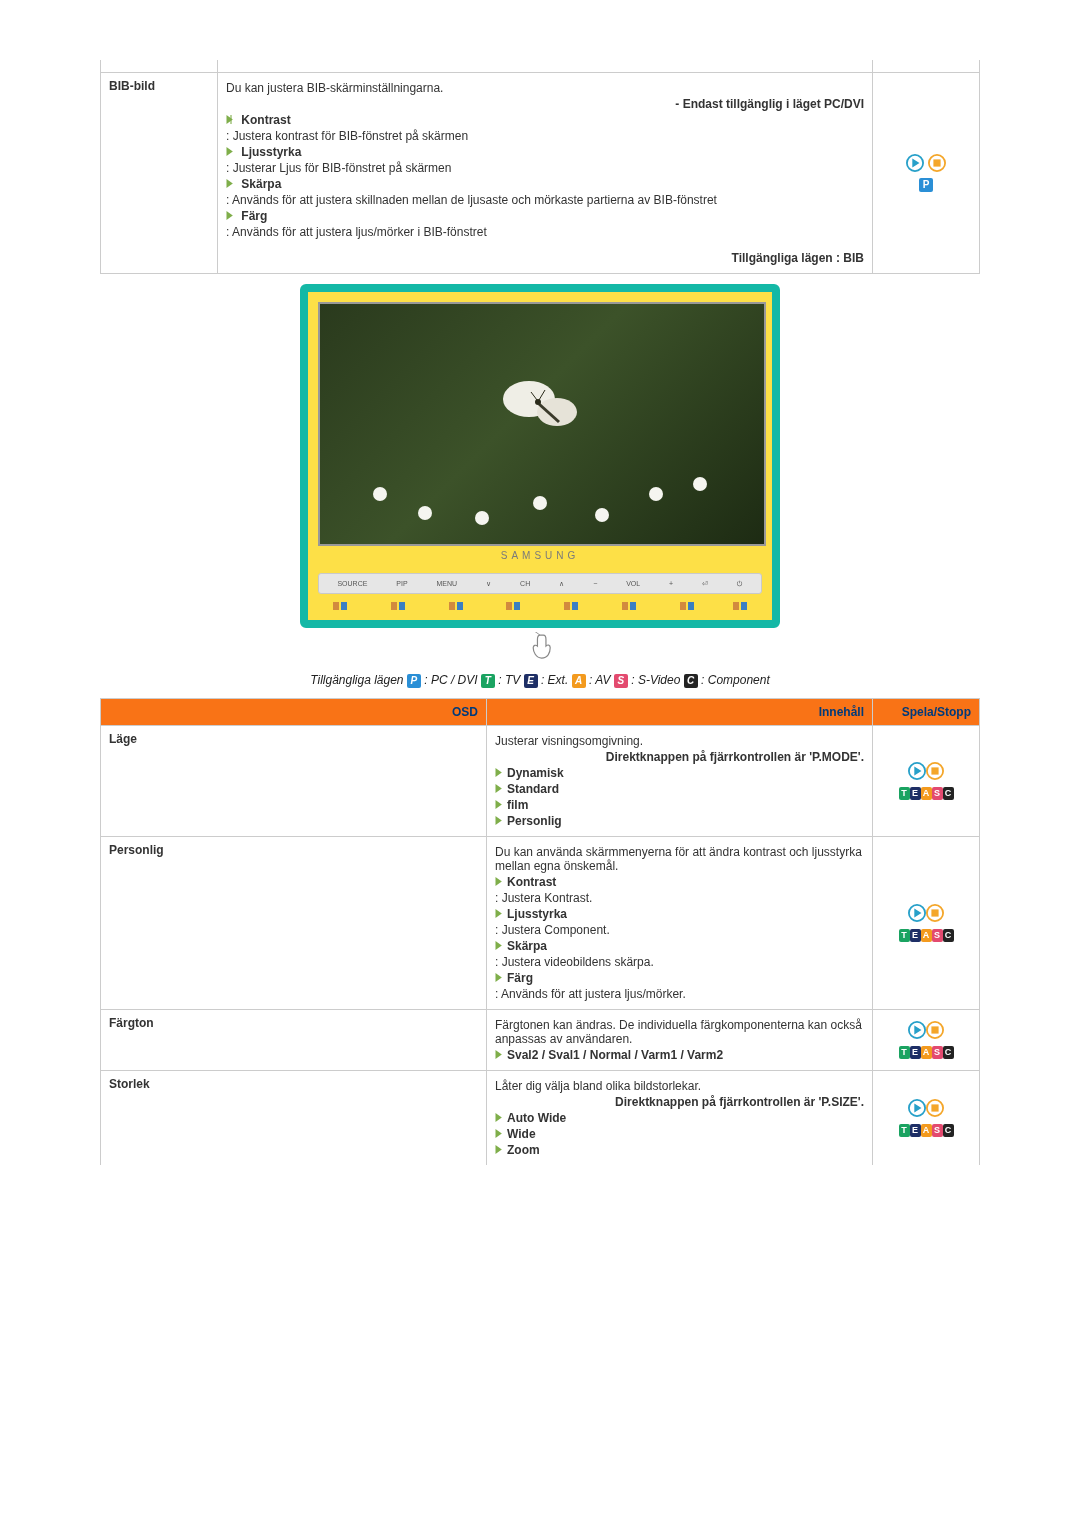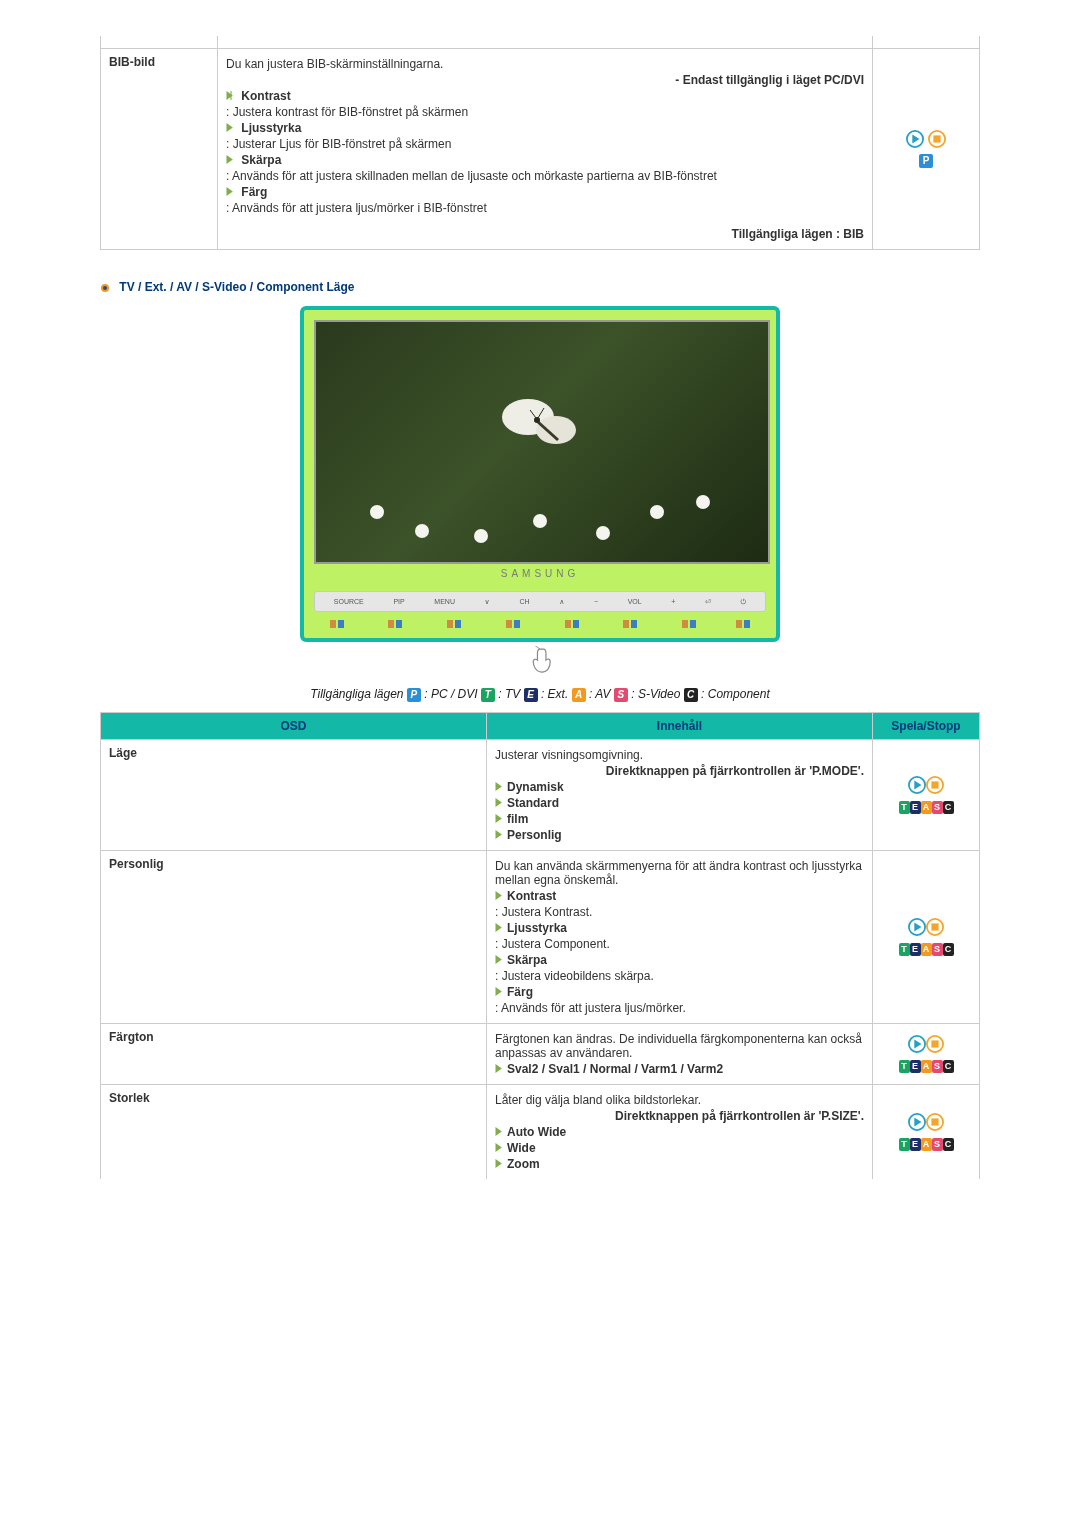--- a/index.html
+++ b/index.html
@@ -5,21 +5,21 @@
   body {
     font-family: Arial, Verdana, sans-serif;
     font-size: 12px;
     color: #333;
     margin: 0;
     padding: 0;
     background: #fff;
   }
   .page {
     width: 1080px;
-    padding: 36px 100px 40px 100px;
+    padding: 60px 100px 40px 100px;
     box-sizing: border-box;
   }
   table.doc-table {
     width: 100%;
     border-collapse: collapse;
     table-layout: fixed;
   }
   table.doc-table td, table.doc-table th {
     border: 1px solid #ccc;
     padding: 6px 8px;
@@ -48,36 +48,36 @@
     display: inline-block;
     margin-right: 6px;
     vertical-align: middle;
   }
   
   svg.circle-bullet { width: 10px; height: 10px; }
   svg.arrow-bullet { width: 10px; height: 9px; display:inline-block; vertical-align: baseline; margin-right:2px;}
   .bold-text { font-weight: bold; text-align: right; }
   .indented { margin-left: 18px; }
   .header-row th {
-    background: #14b8a6;
+    background: #f97316;
     font-weight: bold;
     color: #003a7a;
-    text-align: center;
+    text-align: right;
   }
   
   .monitor-wrap {
     text-align: center;
     margin: 10px auto 8px auto;
   }
   .monitor {
     display: inline-block;
     width: 480px;
-    border: 4px solid #14b8a6;
+    border: 8px solid #14b8a6;
     border-radius: 6px;
-    background: #bef264;
+    background: #fde047;
     padding: 10px 10px 6px 10px;
     box-sizing: border-box;
     position: relative;
   }
   .monitor-screen {
     width: 100%;
     height: 240px;
     background: linear-gradient(135deg,#2a3a1d 0%, #3c5229 45%, #1d2b13 100%);
     border: 2px solid #999;
     position: relative;
@@ -237,27 +237,20 @@
                   <rect x="6" y="6" width="8" height="8" fill="#f4a62a"></rect>
                 </svg>
           </span>
           <span class="ps-badges"><span class="mode-badge mb-P">P</span></span>
         </div>
       </td>
     </tr>
   </tbody>
     </table>
 
-  <div class="section-title">
-    <svg class="circle-bullet bullet" viewBox="0 0 10 10">
-        <circle cx="5" cy="5" r="4" fill="#f39a1e"></circle>
-        <circle cx="5" cy="5" r="2" fill="#1e4f8a"></circle>
-      </svg>
-    <span>TV / Ext. / AV / S-Video / Component Läge</span>
-  </div>
 
   <div class="monitor-wrap">
     <div class="monitor">
       <div class="monitor-screen">
 
         <div class="flower" style="left:12%; bottom:18%;"></div>
         <div class="flower" style="left:22%; bottom:10%;"></div>
         <div class="flower" style="left:35%; bottom:8%;"></div>
         <div class="flower" style="left:48%; bottom:14%;"></div>
         <div class="flower" style="left:62%; bottom:9%;"></div>

